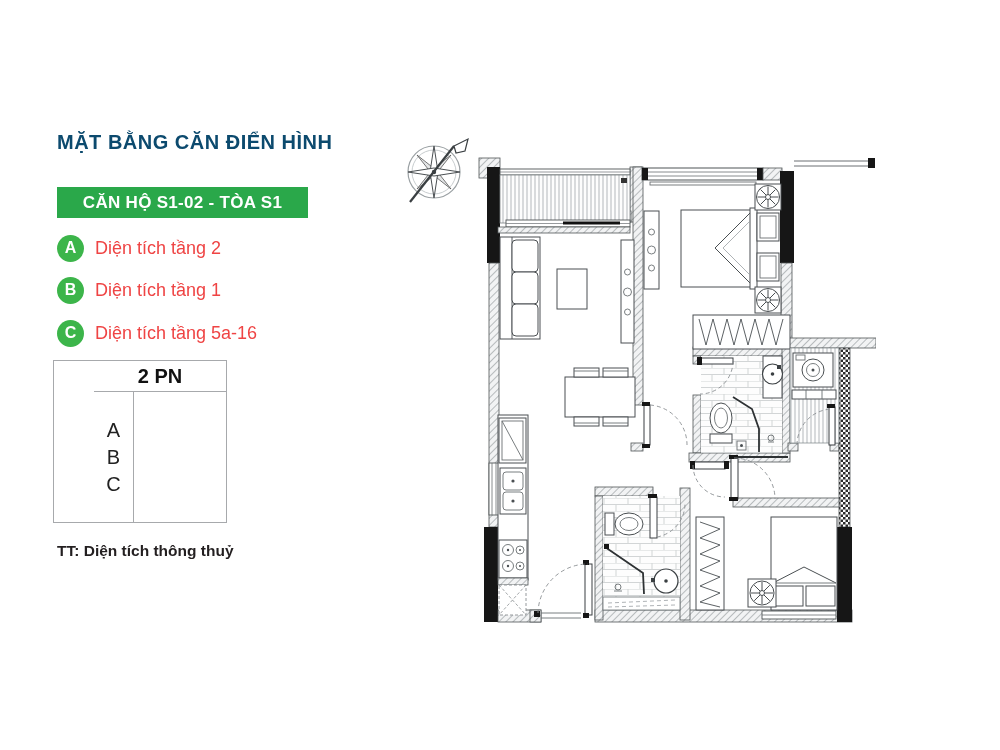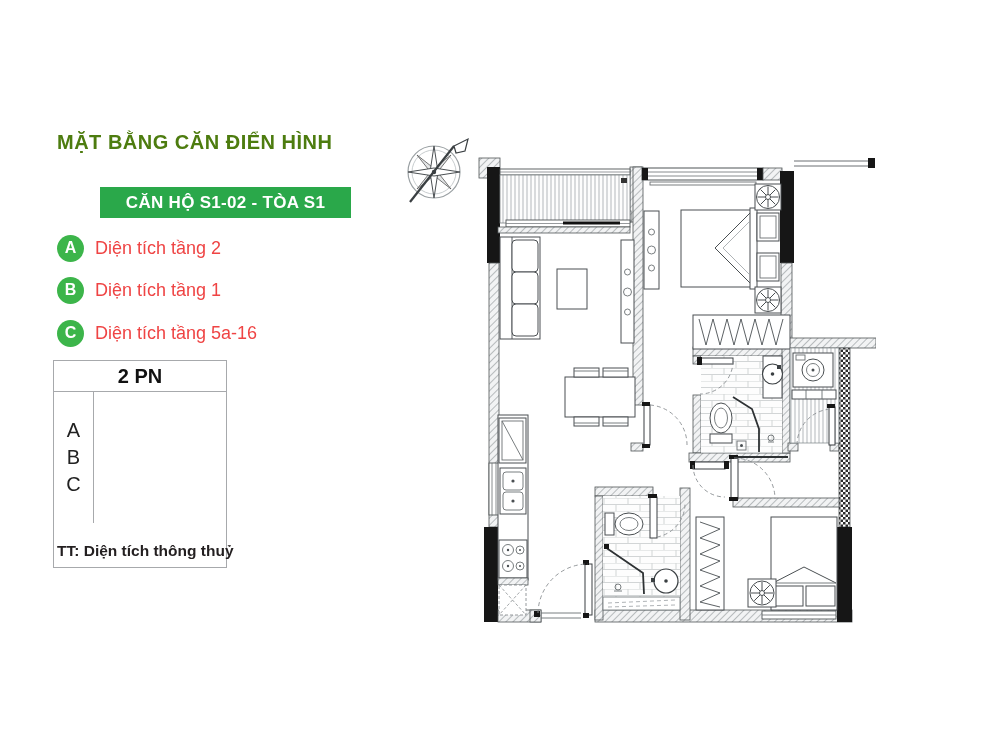--- a/index.html
+++ b/index.html
@@ -1,26 +1,26 @@
 <!DOCTYPE html>
 <html><head>
 <meta charset="utf-8">
 <style>
   html,body{margin:0;padding:0;background:#fff;}
   #canvas{position:relative;width:1000px;height:750px;background:#ffffff;overflow:hidden;
           font-family:"Liberation Sans","DejaVu Sans",sans-serif;color:#231f20;}
   .abs{position:absolute;}
-  #title{left:57px;top:131px;font-size:20px;font-weight:bold;letter-spacing:.5px;color:#4d7c0f;}
+  #title{left:57px;top:131px;font-size:20px;font-weight:bold;letter-spacing:.5px;color:#0c4a6e;}
   #banner{left:57px;top:187px;width:251px;height:31px;background:#2aa84a;color:#fff;
-          font-size:17px;font-weight:bold;text-align:center;line-height:31px;letter-spacing:.3px;margin-left:43px;}
+          font-size:17px;font-weight:bold;text-align:center;line-height:31px;letter-spacing:.3px;}
   .leg-row{left:57px;height:28px;display:flex;align-items:center;gap:11px;}
   .badge{width:27px;height:27px;border-radius:50%;background:#3cb54a;color:#fff;font-size:16px;
          font-weight:bold;display:flex;align-items:center;justify-content:center;flex:0 0 27px;}
   .leg-label{font-size:18px;font-weight:500;color:#ef4444;white-space:nowrap;}
-  #area-table{left:53px;top:360px;width:174px;height:208px;border:1.5px solid #a7a9ac;box-sizing:border-box;}
+  #area-table{left:53px;top:360px;width:174px;height:163px;border:1.5px solid #a7a9ac;box-sizing:border-box;padding-left:40px;}
   #at-header{height:30px;border-bottom:1.5px solid #a7a9ac;display:flex;align-items:center;justify-content:center;
              font-size:20px;font-weight:bold;color:#111;}
   #at-body{display:flex;height:131px;}
   #at-keys{width:39px;border-right:1.5px solid #a7a9ac;display:flex;flex-direction:column;align-items:center;
            justify-content:center;gap:4px;font-size:20px;color:#222;}
   #at-vals{flex:1;display:flex;flex-direction:column;align-items:center;justify-content:center;
            font-size:18px;line-height:23px;color:#6d6e71;}
   #notes{left:57px;top:541px;font-size:15.5px;font-weight:600;line-height:20px;color:#231f20;}
   svg .w{fill:url(#hatch);stroke:#4f5456;stroke-width:.8;}
   svg .blk{fill:#161616;stroke:none;}

